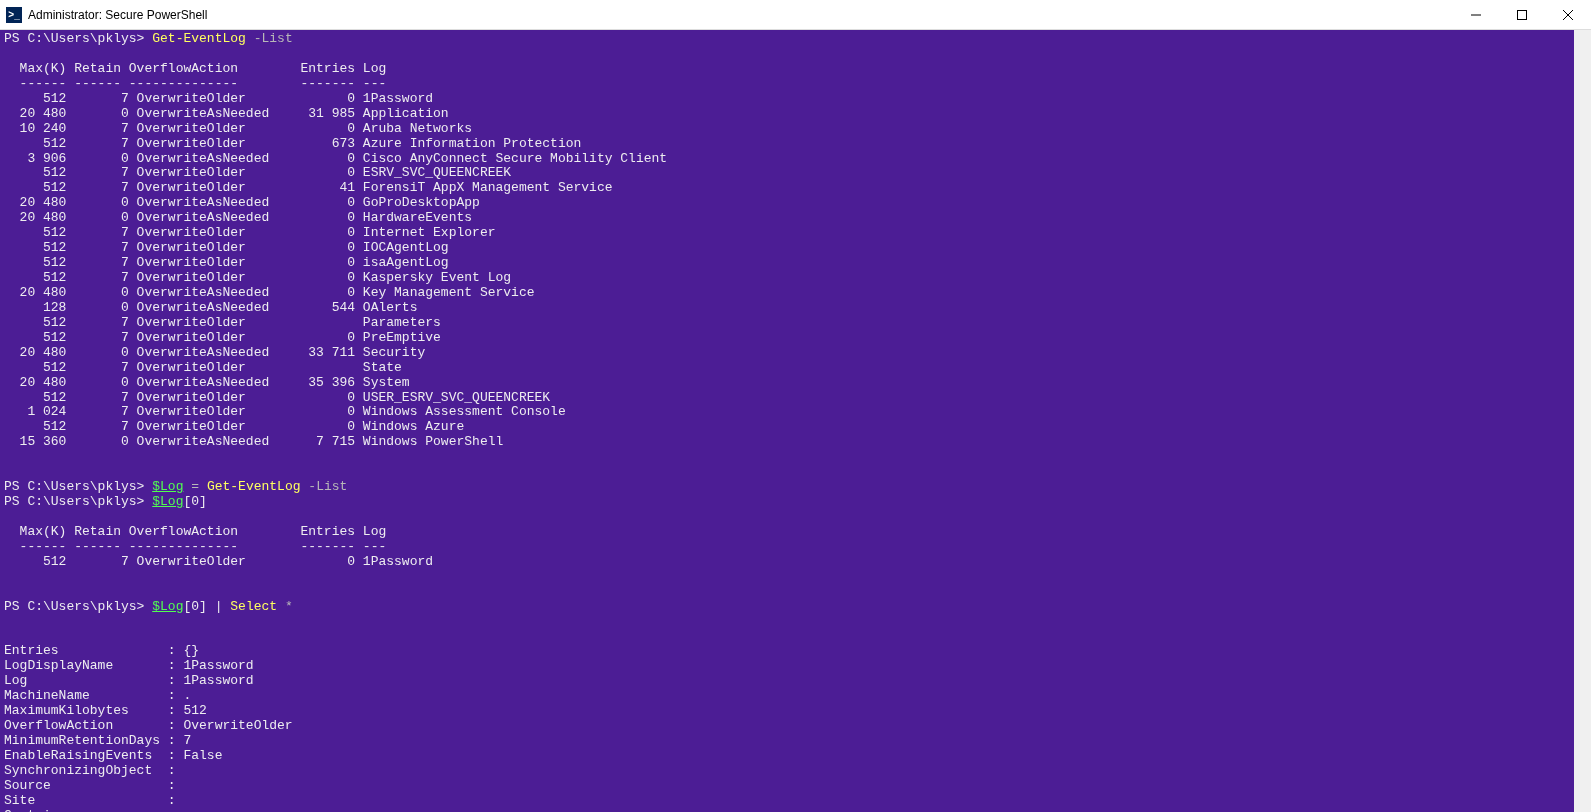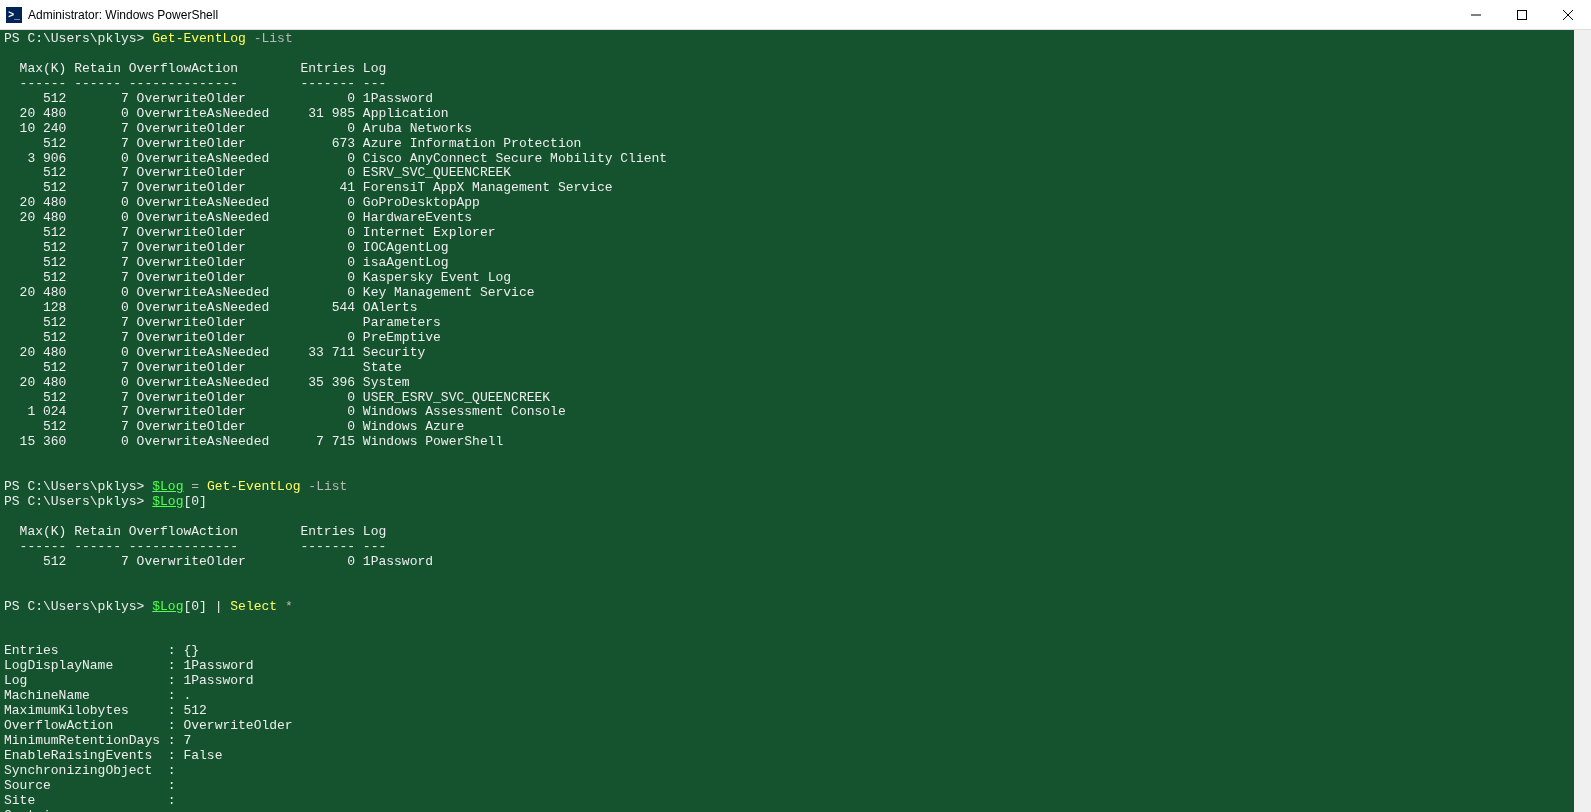--- a/index.html
+++ b/index.html
@@ -33,21 +33,21 @@
   .titlebar-controls { display: flex; }
   .wc {
     width: 46px; height: 30px;
     display: flex; align-items: center; justify-content: center;
     font-size: 10px; color: #000;
     font-family: "Segoe UI Symbol", sans-serif;
     cursor: pointer;
   }
   .terminal {
     flex: 1;
-    background: #14532d;
+    background: #4c1d95;
     color: #eeedf0;
     font-family: Consolas, "Courier New", monospace;
     font-size: 13px;
     line-height: 1.15;
     padding: 2px 4px;
     white-space: pre;
     overflow-y: auto;
     position: relative;
   }
   .scrollbar {
@@ -62,21 +62,21 @@
   .str { color: #b8b8b8; }
   .pipe { color: #eeedf0; }
   .line { display: block; }
 </style>
 </head>
 <body>
 
 <div class="titlebar">
   <div class="titlebar-left">
     <span class="ps-icon">&gt;_</span>
-    <span>Administrator: Windows PowerShell</span>
+    <span>Administrator: Secure PowerShell</span>
   </div>
   <div class="titlebar-controls">
     <div class="wc">
       <svg width="10" height="10" viewBox="0 0 10 10">
           <line x1="0" y1="5" x2="10" y2="5" stroke="black" stroke-width="1"></line>
         </svg>
     </div>
     <div class="wc">
       <svg width="10" height="10" viewBox="0 0 10 10">
           <rect x="0.5" y="0.5" width="9" height="9" fill="none" stroke="black" stroke-width="1"></rect>

